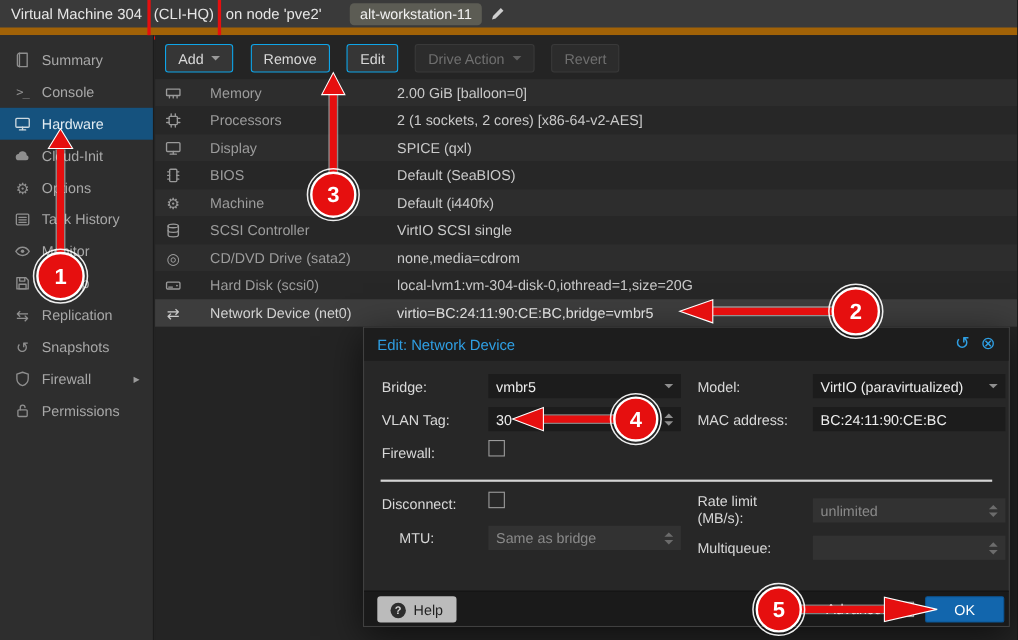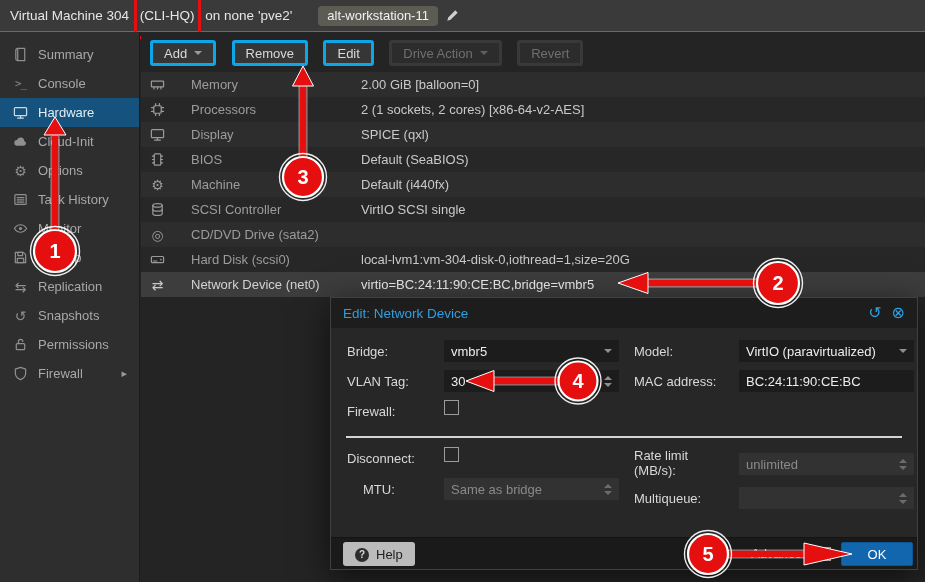--- a/index.html
+++ b/index.html
@@ -6,21 +6,21 @@
   html,body { margin:0; padding:0; background:#111; }
   #app {
     position:relative; width:925px; height:582px; overflow:hidden;
     background:#242424; font-family:"Liberation Sans", sans-serif;
     -webkit-font-smoothing:antialiased;
   }
 
   
   .top-header {
     position:absolute; left:0; top:0; width:925px; height:32px;
-    background:#3a3a3a; border-bottom:1px solid #a16207;
+    background:#3a3a3a; border-bottom:7px solid #a16207;
     display:flex; align-items:center; padding-left:10px;
     color:#e6e6e6; font-size:13.5px; white-space:pre;
   }
   .red-box {
     border:3px solid #e60f0f; padding:12px 3px; margin:0 1px;
     display:inline-block; line-height:17px;
   }
   .vm-tag {
     margin-left:26px; background:#5c5c54; color:#f2f2f2;
     border-radius:4px; padding:3px 9px; font-size:13px; line-height:14px;
@@ -47,21 +47,21 @@
     font-size:14px; line-height:1;
   }
   .icn svg { display:block; }
 
   
   .content { position:absolute; left:141px; top:32px; right:0; bottom:0; background:#242424; }
 
   .toolbar { position:absolute; left:0; top:0; right:0; height:40px; padding:8px 0 0 9px; }
   .tb-btn {
     display:inline-flex; align-items:center; gap:7px; height:26px; padding:0 11px;
-    background:#363636; border:3px solid #0ea5e9; border-radius:3px;
+    background:#363636; border:1px solid #0ea5e9; border-radius:3px;
     color:#d9d9d9; font-size:13px; margin-right:11px; cursor:pointer;
   }
   .tb-btn.disabled { background:#2c2c2c; border-color:#393939; color:#6f6f6f; cursor:default; }
   .tb-caret {
     width:0; height:0; border-left:4px solid transparent; border-right:4px solid transparent;
     border-top:4px solid #9a9a9a; display:inline-block;
   }
   .tb-btn.disabled .tb-caret { border-top-color:#5f5f5f; }
 
   
@@ -158,21 +158,21 @@
           font-family:"Liberation Sans", sans-serif; }
 
   .mono { font-family:"DejaVu Sans Mono", monospace; font-size:11px; letter-spacing:-1px; }
 </style>
 </head>
 <body>
 
 <div id="app">
 
   <div class="top-header">
-    <span>Virtual Machine 304 </span><span class="red-box">(CLI-HQ)</span><span> on none 'pve2'</span>
+    <span>Virtual Machine 304 </span><span class="red-box">(CLI-HQ)</span><span> on node 'pve2'</span>
     <span class="vm-tag">alt-workstation-11</span>
     <span class="tag-pencil"><svg xmlns="http://www.w3.org/2000/svg" width="15" height="15" viewBox="0 0 16 16" fill="none" stroke="currentColor" stroke-width="1.3" stroke-linecap="round" stroke-linejoin="round">
           <path d="M2.5 13.5l.9-3.4 7.6-7.6 2.5 2.5-7.6 7.6z" fill="currentColor" stroke="none"></path>
         </svg></span>
   </div>
 
   <div class="sidebar">
     <div class="side-item">
       <span class="icn">
           <svg xmlns="http://www.w3.org/2000/svg" width="15" height="15" viewBox="0 0 16 16" fill="none" stroke="currentColor" stroke-width="1.3" stroke-linecap="round" stroke-linejoin="round">
@@ -244,34 +244,34 @@
       <span class="icn">⇆</span>
       <span>Replication</span>
     </div>
     <div class="side-item">
       <span class="icn">↺</span>
       <span>Snapshots</span>
     </div>
     <div class="side-item">
       <span class="icn">
           <svg xmlns="http://www.w3.org/2000/svg" width="15" height="15" viewBox="0 0 16 16" fill="none" stroke="currentColor" stroke-width="1.3" stroke-linecap="round" stroke-linejoin="round">
+            <path d="M8 1.5l5.5 1.8v4.2c0 3.6-2.3 6-5.5 7-3.2-1-5.5-3.4-5.5-7V3.3z"></path>
+          </svg>
+        </span>
+      <span>Firewall</span>
+      <span class="side-chevron">▸</span>
+    </div>
+    <div class="side-item">
+      <span class="icn">
+          <svg xmlns="http://www.w3.org/2000/svg" width="15" height="15" viewBox="0 0 16 16" fill="none" stroke="currentColor" stroke-width="1.3" stroke-linecap="round" stroke-linejoin="round">
             <rect x="3.5" y="7" width="9" height="6.5" rx="1"></rect>
             <path d="M5.8 7V4.8a2.3 2.3 0 0 1 4.6 0"></path>
           </svg>
         </span>
       <span>Permissions</span>
-    </div>
-    <div class="side-item">
-      <span class="icn">
-          <svg xmlns="http://www.w3.org/2000/svg" width="15" height="15" viewBox="0 0 16 16" fill="none" stroke="currentColor" stroke-width="1.3" stroke-linecap="round" stroke-linejoin="round">
-            <path d="M8 1.5l5.5 1.8v4.2c0 3.6-2.3 6-5.5 7-3.2-1-5.5-3.4-5.5-7V3.3z"></path>
-          </svg>
-        </span>
-      <span>Firewall</span>
-      <span class="side-chevron">▸</span>
     </div>
   </div>
 
   <div class="content">
 
     <div class="toolbar">
       <span class="tb-btn">
         <span>Add</span>
         <span class="tb-caret"></span>
       </span>
@@ -358,20 +358,21 @@
               <path d="M3 3.6v8.8c0 1 2.2 1.8 5 1.8s5-.8 5-1.8V3.6"></path>
               <path d="M3 8c0 1 2.2 1.8 5 1.8S13 9 13 8"></path>
             </svg>
           </span>
         <span class="rlabel">SCSI Controller</span>
         <span class="rvalue">VirtIO SCSI single</span>
       </div>
       <div class="hw-row">
         <span class="icn">◎</span>
         <span class="rlabel">CD/DVD Drive (sata2)</span>
+        <span class="rvalue">none,media=cdrom</span>
       </div>
       <div class="hw-row">
         <span class="icn">
             <svg xmlns="http://www.w3.org/2000/svg" width="15" height="15" viewBox="0 0 16 16" fill="none" stroke="currentColor" stroke-width="1.3" stroke-linecap="round" stroke-linejoin="round">
               <rect x="1.5" y="4.8" width="13" height="6.6" rx="1"></rect>
               <circle cx="11.6" cy="8.1" r="0.9" fill="currentColor" stroke="none"></circle>
               <line x1="3.6" y1="9.6" x2="7.2" y2="9.6"></line>
             </svg>
           </span>
         <span class="rlabel">Hard Disk (scsi0)</span>

